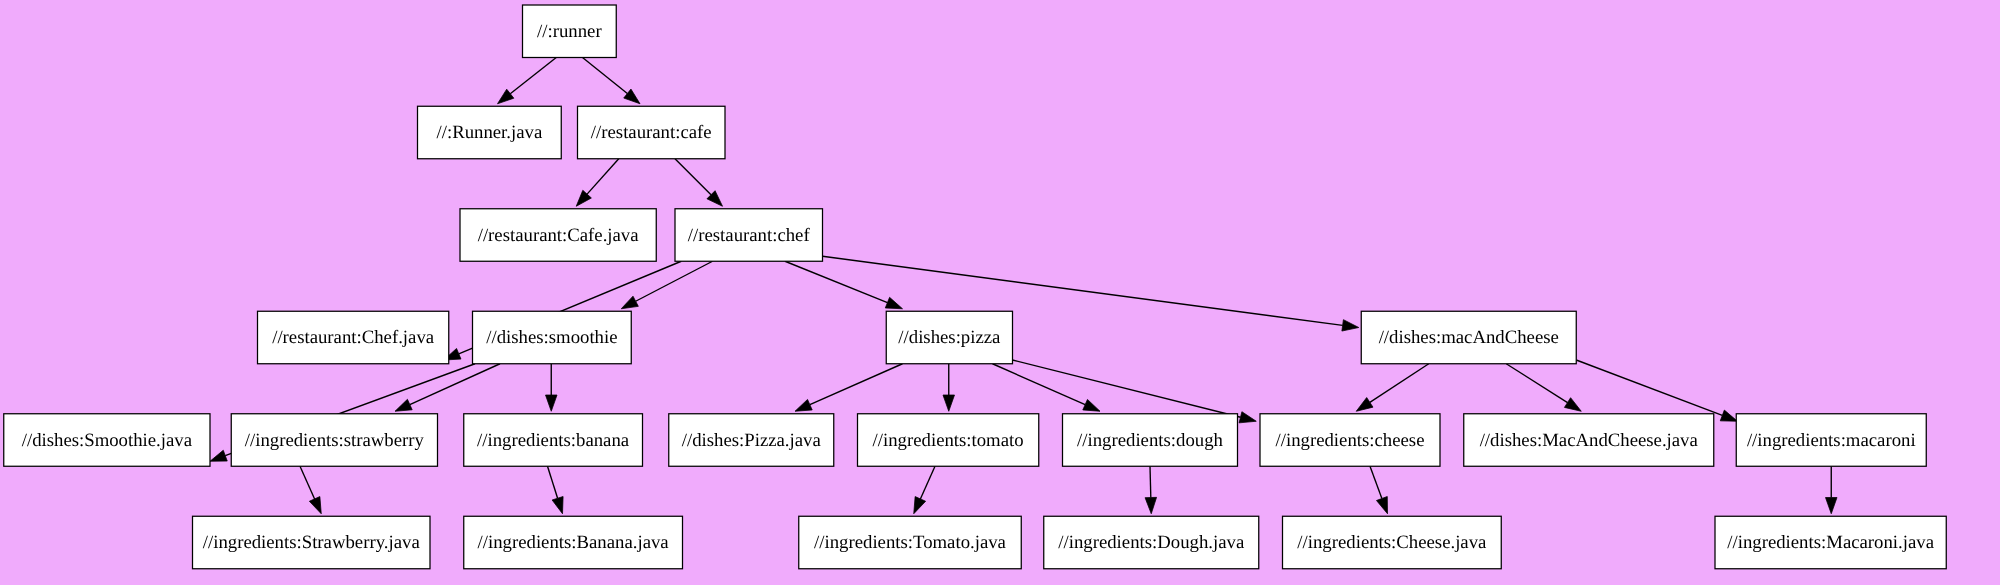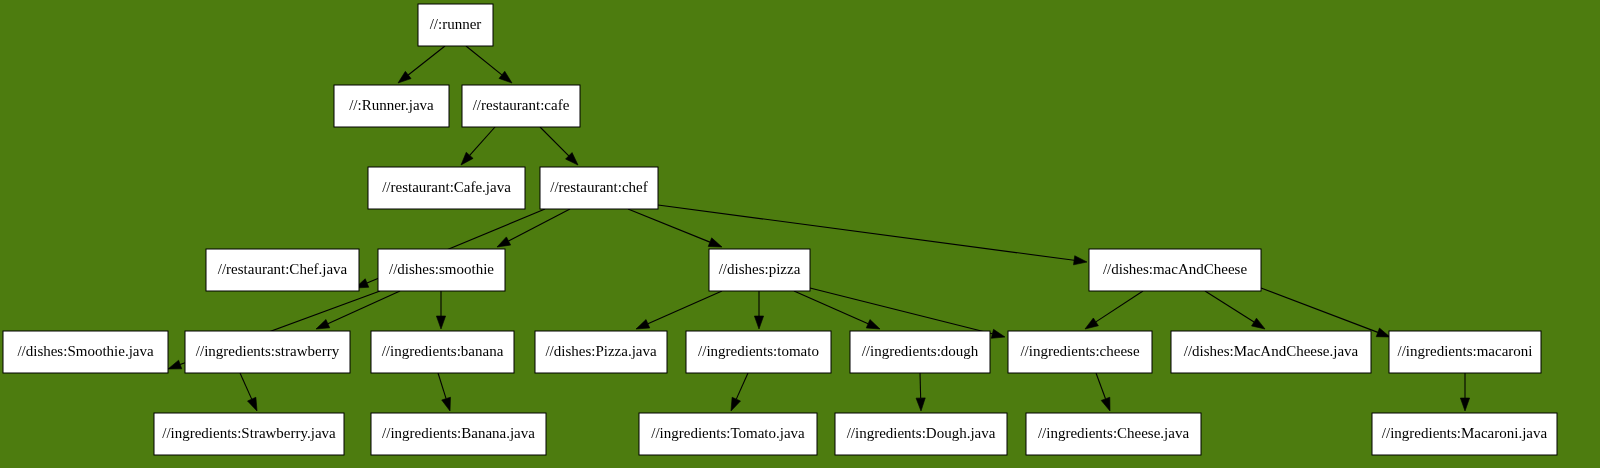--- a/index.html
+++ b/index.html
@@ -4,21 +4,21 @@
 <style>
   html, body {
     margin: 0;
     padding: 0;
     background: #ffffff;
   }
   #graph-root {
     position: relative;
     width: 1600px;
     height: 468px;
-    background: #4d7c0f;
+    background: #f0abfc;
     font-family: "Liberation Serif", "DejaVu Serif", serif;
     overflow: hidden;
   }
   svg#graph-canvas {
     position: absolute;
     left: 0;
     top: 0;
     width: 1600px;
     height: 468px;
     display: block;

